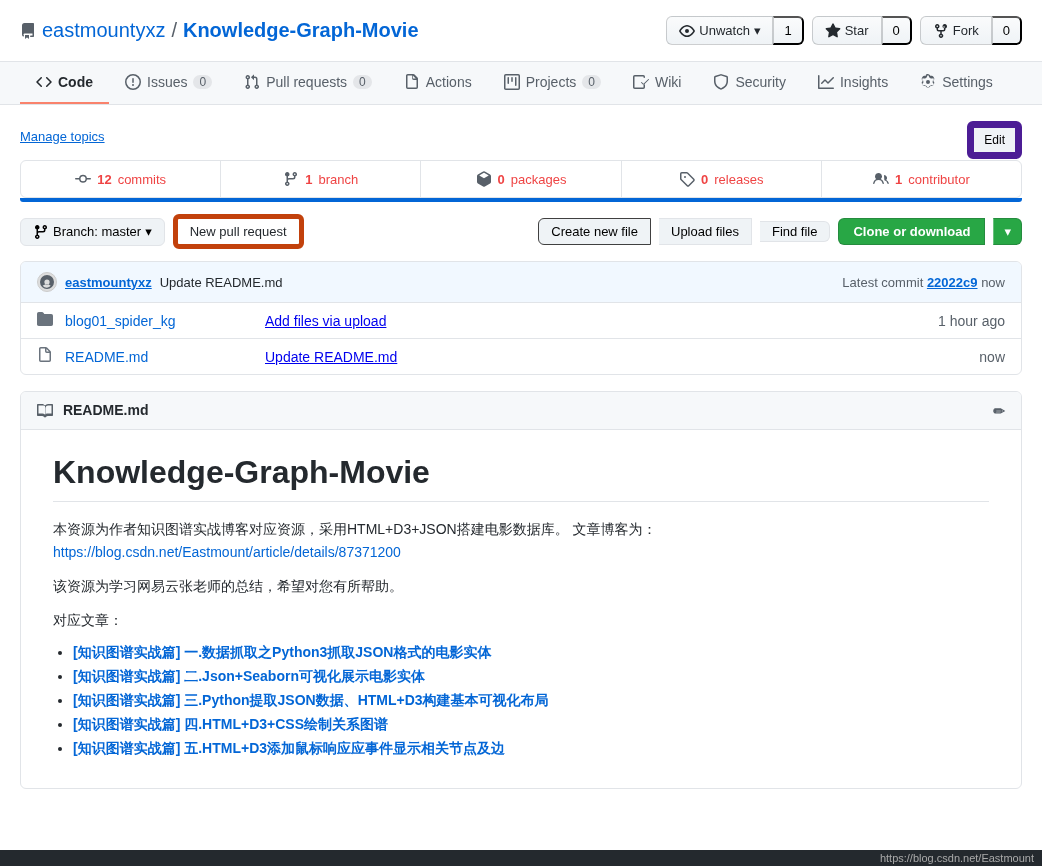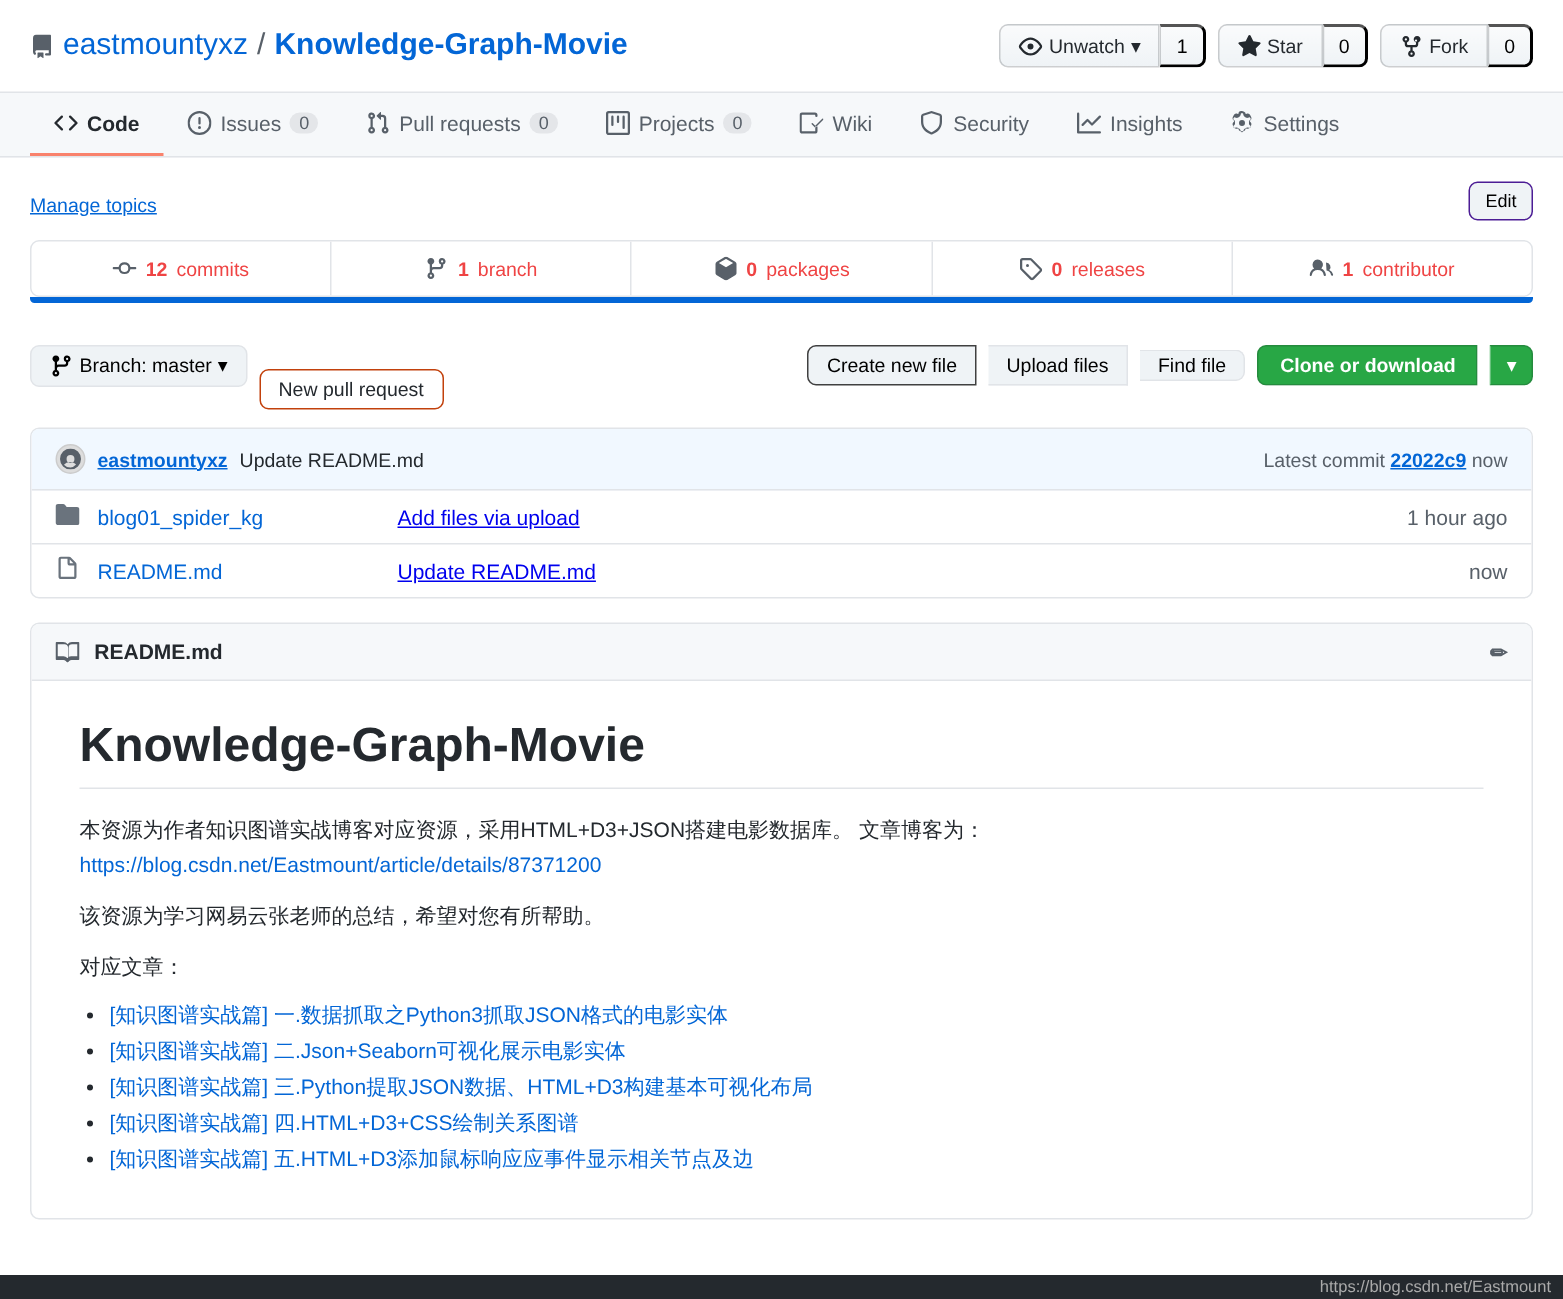--- a/index.html
+++ b/index.html
@@ -26,35 +26,35 @@
     .repo-tabs { display: flex; padding: 0 20px; border-bottom: 1px solid #e1e4e8; background: #f6f8fa; }
     .tab-item { display: flex; align-items: center; gap: 6px; padding: 12px 16px; font-size: 14px; color: #586069; text-decoration: none; border-bottom: 2px solid transparent; cursor: pointer; }
     .tab-item.active { color: #24292e; border-bottom-color: #f9826c; font-weight: 700; }
     .tab-badge { background: rgba(27,31,35,.08); color: #586069; border-radius: 20px; padding: 0 6px; font-size: 12px; }
 
     
     .repo-desc { padding: 16px 20px; position: relative; }
     .repo-desc p { font-size: 14px; line-height: 1.6; color: #24292e; max-width: 900px; }
     .repo-desc a { color: #0366d6; }
     .repo-desc .manage-topics { color: #0366d6; font-size: 13px; margin-top: 8px; display: block; cursor: pointer; }
-    .edit-btn { position: absolute; right: 20px; top: 16px; padding: 5px 10px; border: 1px solid #4c1d95; border-radius: 6px; background: #eff3f6; font-size: 12px; cursor: pointer; }
+    .edit-btn { position: absolute; right: 20px; top: 16px; padding: 5px 10px; border: 7px solid #4c1d95; border-radius: 6px; background: #eff3f6; font-size: 12px; cursor: pointer; }
 
     
     .stats-bar { display: flex; border: 1px solid #e1e4e8; border-radius: 6px; margin: 0 20px; overflow: hidden; }
     .stat-item { flex: 1; display: flex; align-items: center; justify-content: center; gap: 6px; padding: 10px; border-right: 1px solid #e1e4e8; font-size: 13px; color: #ef4444; cursor: pointer; }
     .stat-item:last-child { border-right: none; }
     .stat-num { font-weight: 600; }
 
     
     .blue-bar { height: 4px; background: #0366d6; margin: 0 20px; border-radius: 0 0 3px 3px; }
 
     
     .file-toolbar { display: flex; align-items: center; gap: 8px; padding: 12px 20px; }
     .branch-btn { display: inline-flex; align-items: center; gap: 4px; padding: 5px 12px; border: 1px solid #e1e4e8; border-radius: 6px; background: #eff3f6; font-size: 13px; cursor: pointer; }
-    .new-pr-btn { padding: 5px 12px; border: 1px solid #c2410c; border-radius: 6px; background: #fff; font-size: 13px; cursor: pointer; color: #24292e; margin-top: 32px; }
+    .new-pr-btn { padding: 5px 12px; border: 5px solid #c2410c; border-radius: 6px; background: #fff; font-size: 13px; cursor: pointer; color: #24292e; }
     .spacer { flex: 1; }
     .file-btn { padding: 5px 12px; border: 1px solid #404040; border-radius: 6px 0 0 6px; background: #eff3f6; font-size: 13px; cursor: pointer; margin-right: 0; }
     .file-btn2 { padding: 5px 12px; border: 1px solid #e1e4e8; border-left: none; background: #eff3f6; font-size: 13px; cursor: pointer; }
     .file-btn3 { padding: 2px 12px; border: 1px solid #e1e4e8; border-left: none; border-radius: 0 6px 6px 0; background: #eff3f6; font-size: 13px; cursor: pointer; }
     .clone-btn { display: inline-flex; align-items: center; gap: 6px; padding: 5px 14px; background: #28a745; color: #fff; border: 1px solid rgba(27,31,35,.2); border-radius: 6px 0 0 6px; font-size: 13px; cursor: pointer; font-weight: 600; }
     .clone-caret { padding: 5px 10px; background: #28a745; color: #fff; border: 1px solid rgba(27,31,35,.2); border-left: 1px solid rgba(255,255,255,.3); border-radius: 0 6px 6px 0; font-size: 13px; cursor: pointer; }
 
     
     .file-table { margin: 0 20px; border: 1px solid #e1e4e8; border-radius: 6px; overflow: hidden; }
     .commit-row { display: flex; align-items: center; justify-content: space-between; padding: 10px 16px; background: #f1f8ff; border-bottom: 1px solid #e1e4e8; font-size: 13px; }
@@ -71,21 +71,21 @@
     .file-time { color: #586069; text-align: right; min-width: 100px; }
 
     
     .readme-section { margin: 16px 20px; border: 1px solid #e1e4e8; border-radius: 6px; overflow: hidden; }
     .readme-header { display: flex; align-items: center; justify-content: space-between; padding: 10px 16px; background: #f6f8fa; border-bottom: 1px solid #e1e4e8; font-size: 14px; font-weight: 600; }
     .readme-edit-icon { color: #586069; cursor: pointer; }
     .readme-body { padding: 24px 32px; }
     .readme-body h1 { font-size: 32px; border-bottom: 1px solid #e1e4e8; padding-bottom: 10px; margin-bottom: 16px; }
     .readme-body p { margin-bottom: 12px; line-height: 1.6; }
     .readme-body a { color: #0366d6; text-decoration: none; }
-    .readme-body ul { padding-left: 20px; }
+    .readme-body ul { padding-left: 20px; font-weight: bold; }
     .readme-body li { margin-bottom: 6px; }
     .readme-body li a { color: #0366d6; }
 
     
     .status-bar { position: fixed; bottom: 0; left: 0; right: 0; background: #24292e; color: #aaa; font-size: 11px; padding: 2px 8px; text-align: right; }
 
     .icon-svg { width: 16px; height: 16px; display: inline-block; vertical-align: middle; }
   </style>
 </head>
 <body>
@@ -144,20 +144,26 @@
       </svg>
     <span>Issues</span>
     <span class="tab-badge">0</span>
   </a>
   <a class="tab-item">
     <svg class="icon-svg" viewBox="0 0 16 16" fill="currentColor">
         <path d="M7.177 3.073L9.573.677A.25.25 0 0110 .854v4.792a.25.25 0 01-.427.177L7.177 3.427a.25.25 0 010-.354zM3.75 2.5a.75.75 0 100 1.5.75.75 0 000-1.5zm-2.25.75a2.25 2.25 0 113 2.122v5.256a2.251 2.251 0 11-1.5 0V5.372A2.25 2.25 0 011.5 3.25zM11 2.5h-1V4h1a1 1 0 011 1v5.628a2.251 2.251 0 101.5 0V5A2.5 2.5 0 0011 2.5zm1 10.25a.75.75 0 111.5 0 .75.75 0 01-1.5 0zM3.75 12a.75.75 0 100 1.5.75.75 0 000-1.5z"></path>
       </svg>
     <span>Pull requests</span>
     <span class="tab-badge">0</span>
+  </a>
+  <a class="tab-item">
+    <svg class="icon-svg" viewBox="0 0 16 16" fill="currentColor">
+        <path d="M2 1.75C2 .784 2.784 0 3.75 0h5.586c.464 0 .909.184 1.237.513l2.914 2.914c.329.328.513.773.513 1.237v8.586A1.75 1.75 0 0112.25 15h-8.5A1.75 1.75 0 012 13.25V1.75zm1.75-.25a.25.25 0 00-.25.25v11.5c0 .138.112.25.25.25h8.5a.25.25 0 00.25-.25V6h-2.75A1.75 1.75 0 018 4.25V1.5H3.75zm5 0v2.75c0 .138.112.25.25.25h2.75L8.75 1.5z"></path>
+      </svg>
+    <span>Actions</span>
   </a>
   <a class="tab-item">
     <svg class="icon-svg" viewBox="0 0 16 16" fill="currentColor">
         <path d="M1.75 0A1.75 1.75 0 000 1.75v12.5C0 15.216.784 16 1.75 16h12.5A1.75 1.75 0 0016 14.25V1.75A1.75 1.75 0 0014.25 0H1.75zM1.5 1.75a.25.25 0 01.25-.25h12.5a.25.25 0 01.25.25v12.5a.25.25 0 01-.25.25H1.75a.25.25 0 01-.25-.25V1.75zM11.75 3a.75.75 0 00-.75.75v7.5a.75.75 0 001.5 0v-7.5a.75.75 0 00-.75-.75zm-8.25.75a.75.75 0 011.5 0v5.5a.75.75 0 01-1.5 0v-5.5zM8 3a.75.75 0 00-.75.75v3.5a.75.75 0 001.5 0v-3.5A.75.75 0 008 3z"></path>
       </svg>
     <span>Projects</span>
     <span class="tab-badge">0</span>
   </a>
   <a class="tab-item">
     <svg class="icon-svg" viewBox="0 0 16 16" fill="currentColor">

